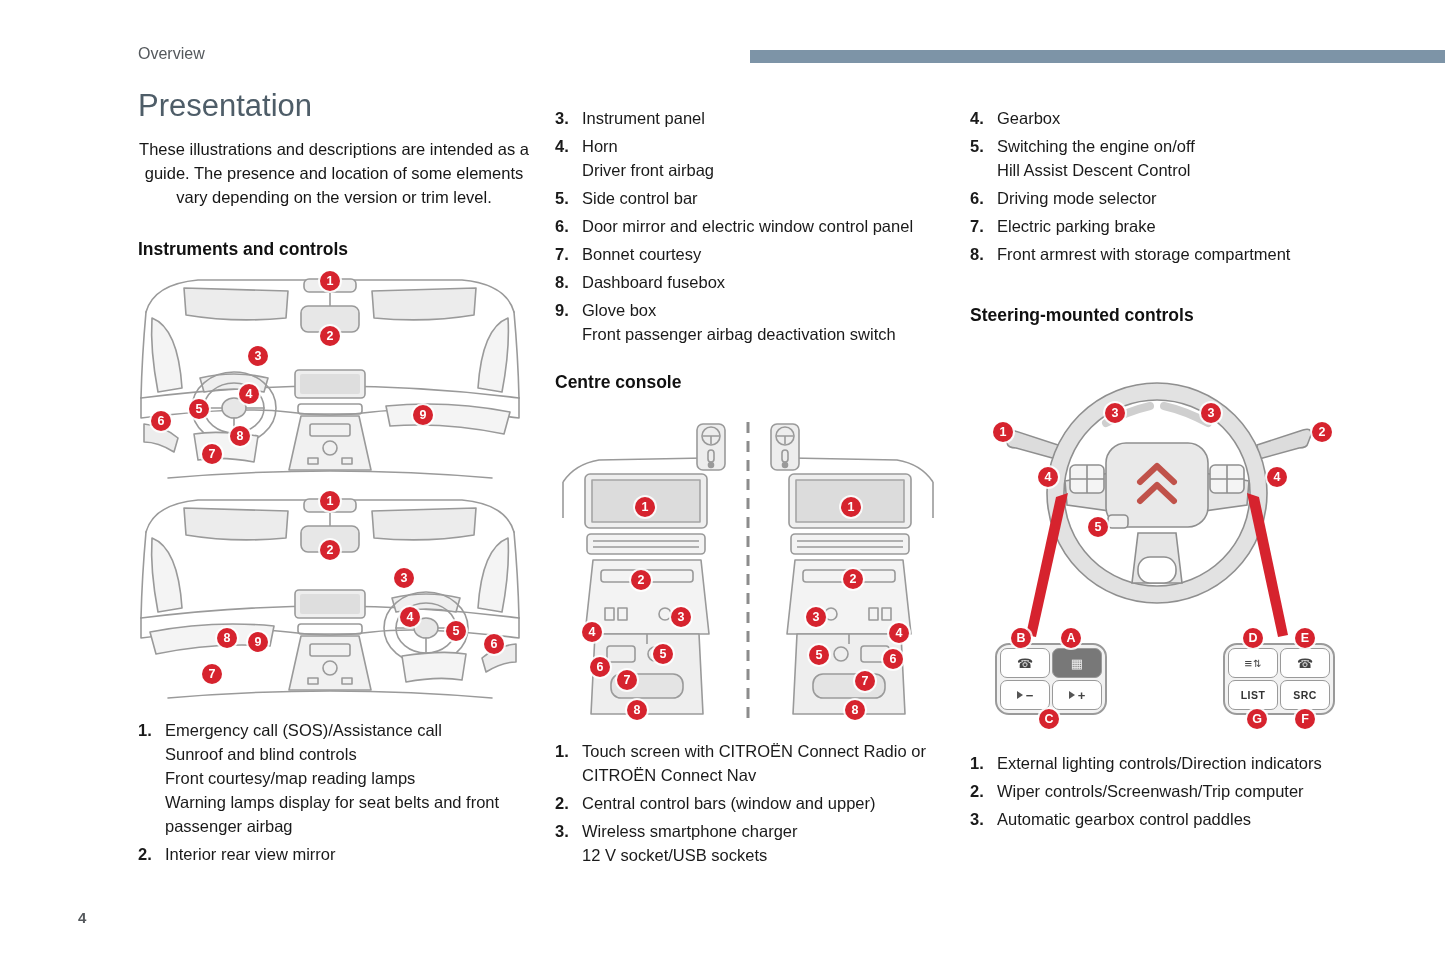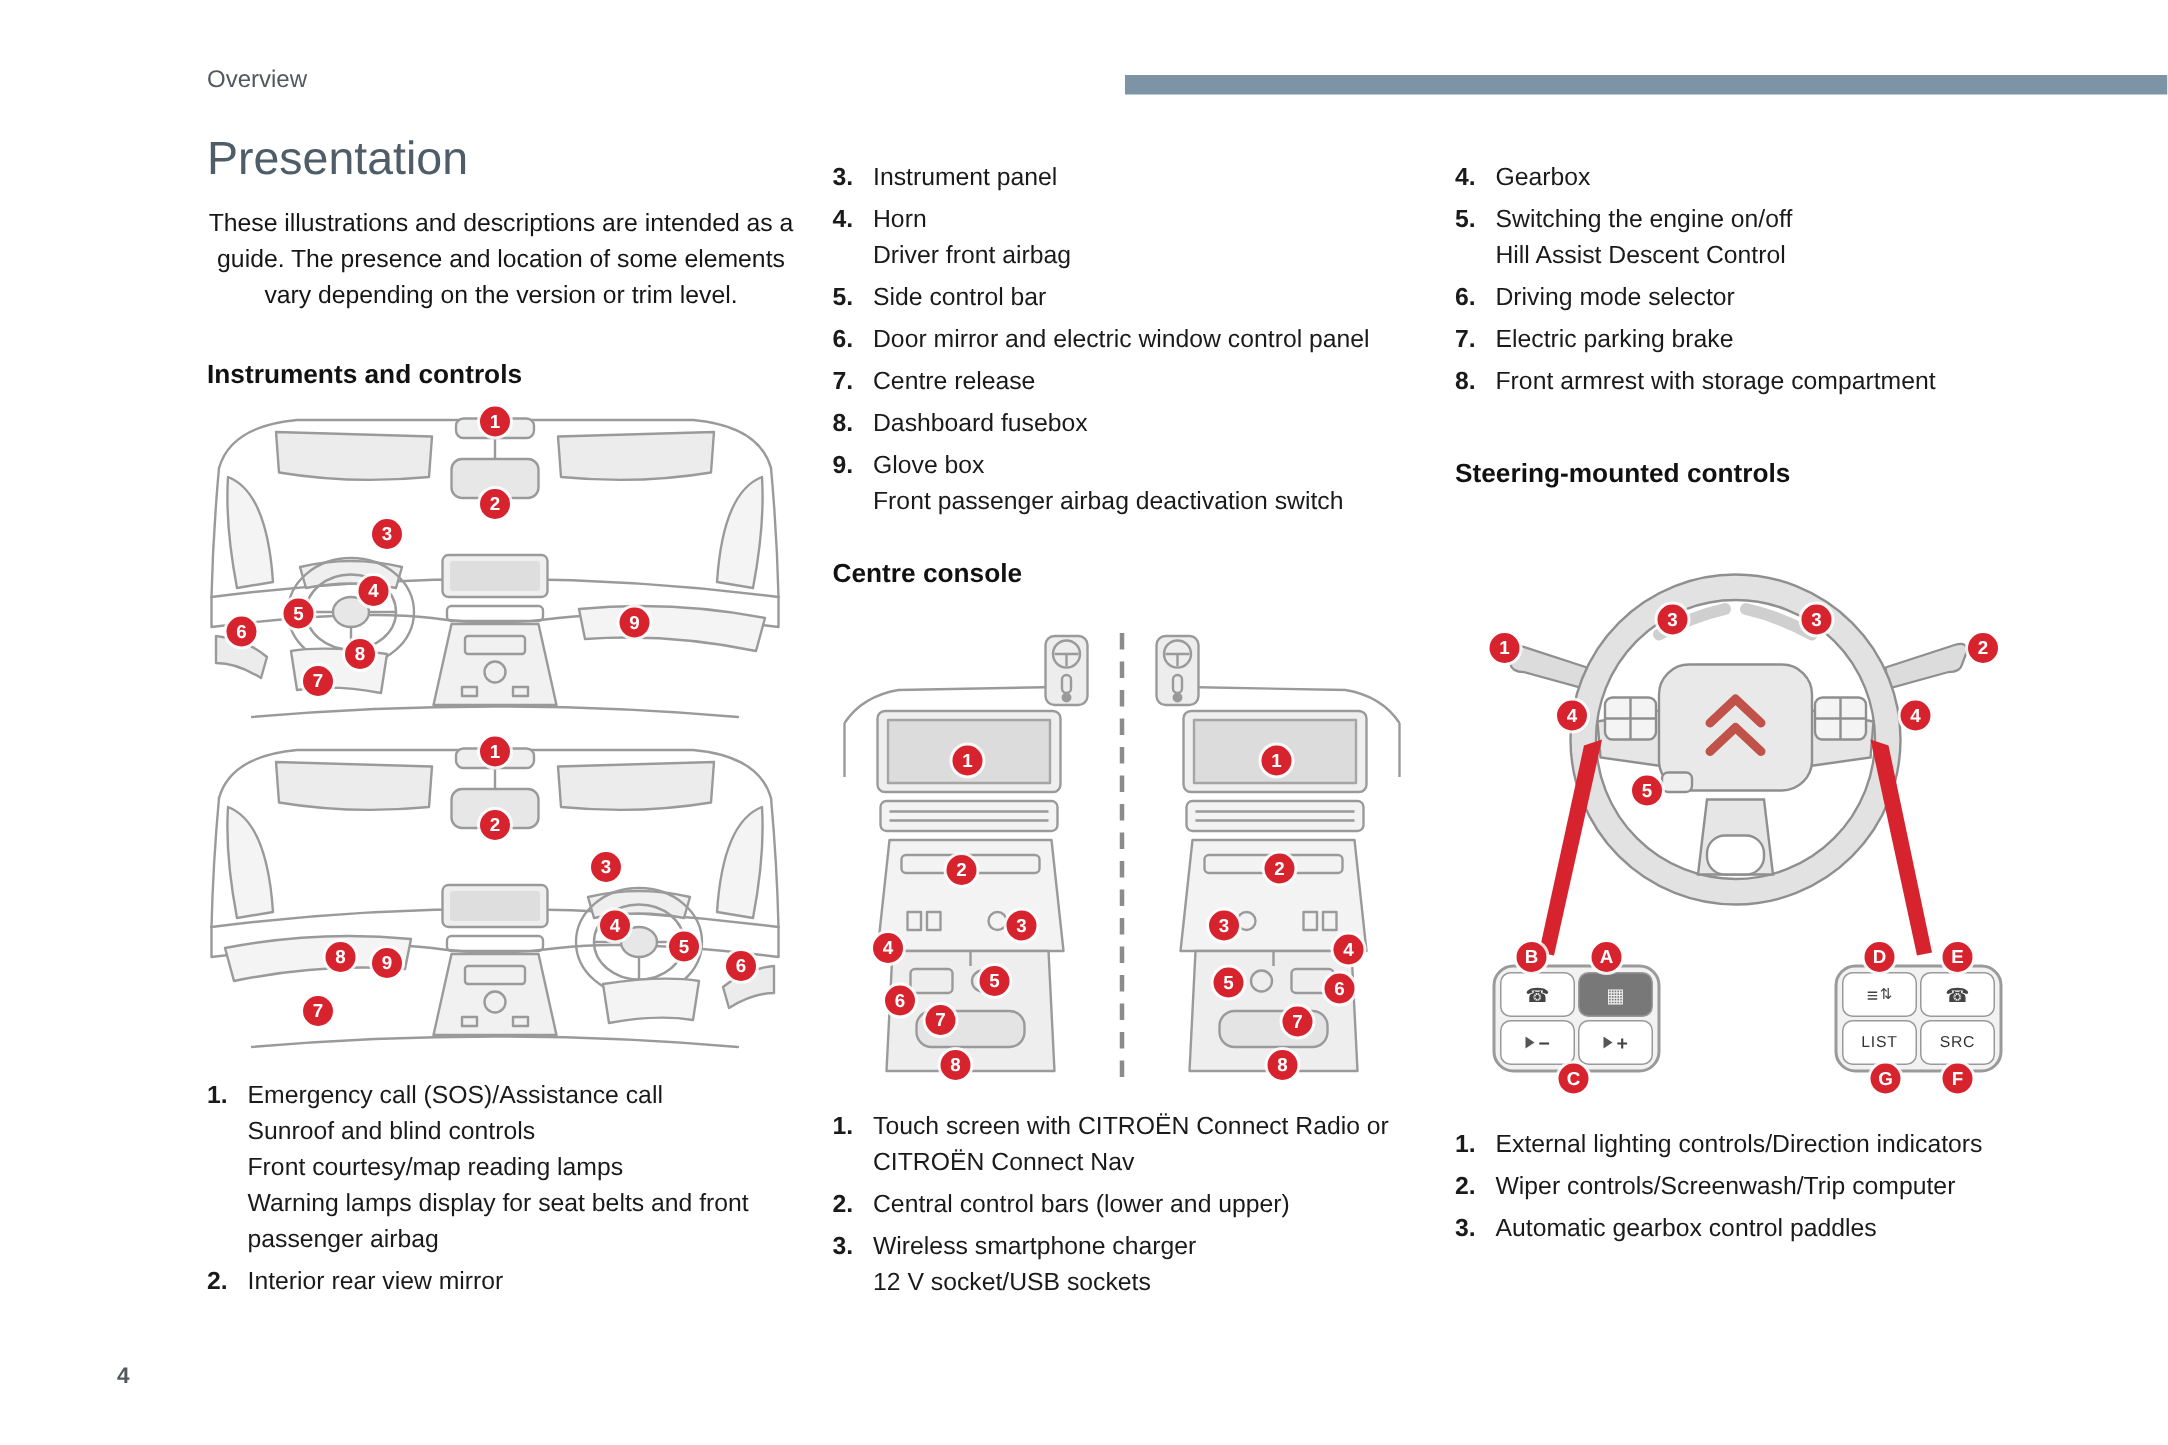--- a/index.html
+++ b/index.html
@@ -39,21 +39,21 @@
     border:2px solid #9a9a9a; border-radius:14px; padding:3px;
     display:flex; flex-direction:column; gap:2px; z-index:2; box-sizing:border-box;
   }
   .pod-row { flex:1; display:flex; gap:2px; }
   .pod-cell {
     flex:1; background:#fff; border:1.5px solid #9a9a9a; border-radius:7px;
     display:flex; align-items:center; justify-content:center;
     font-size:13px; color:#444; overflow:hidden;
   }
   .pod-cell.dark { background:#787878; color:#eee; }
-  .pod-label { font-size:10.5px; font-weight:400; color:#333; letter-spacing:0.5px; }
+  .pod-label { font-size:10.5px; font-weight:700; color:#333; letter-spacing:0.5px; }
   .spk { width:0; height:0; border-style:solid; border-width:4px 0 4px 6px;
          border-color:transparent transparent transparent #555; margin-right:3px; }
   .vol-sign { font-size:13px; font-weight:700; color:#444; }
   .glyph-sm { font-size:10px; margin-left:1px; }
 </style>
 </head>
 <body>
 
 <div class="abs overview" style="left:138px; top:45px;">Overview</div>
 <div class="abs hbar" style="left: 750px; top: 50px; width: 695px; height: 13px; background: rgb(125, 148, 167);"></div>
@@ -165,21 +165,21 @@
   </div>
   <div class="li">
     <span class="num">6.</span>
     <span class="txt">
         <span class="ln">Door mirror and electric window control panel</span>
       </span>
   </div>
   <div class="li">
     <span class="num">7.</span>
     <span class="txt">
-        <span class="ln">Centre release</span>
+        <span class="ln">Bonnet courtesy</span>
       </span>
   </div>
   <div class="li">
     <span class="num">8.</span>
     <span class="txt">
         <span class="ln">Dashboard fusebox</span>
       </span>
   </div>
   <div class="li">
     <span class="num">9.</span>
@@ -250,21 +250,21 @@
 <div class="abs list" style="left:555px; top:739px; width:390px;">
   <div class="li">
     <span class="num">1.</span>
     <span class="txt">
         <span class="ln">Touch screen with CITROËN Connect Radio or CITROËN Connect Nav</span>
       </span>
   </div>
   <div class="li">
     <span class="num">2.</span>
     <span class="txt">
-        <span class="ln">Central control bars (lower and upper)</span>
+        <span class="ln">Central control bars (window and upper)</span>
       </span>
   </div>
   <div class="li">
     <span class="num">3.</span>
     <span class="txt">
       <span class="ln">Wireless smartphone charger</span>
       <span class="ln">12 V socket/USB sockets</span>
     </span>
   </div>
 </div>

